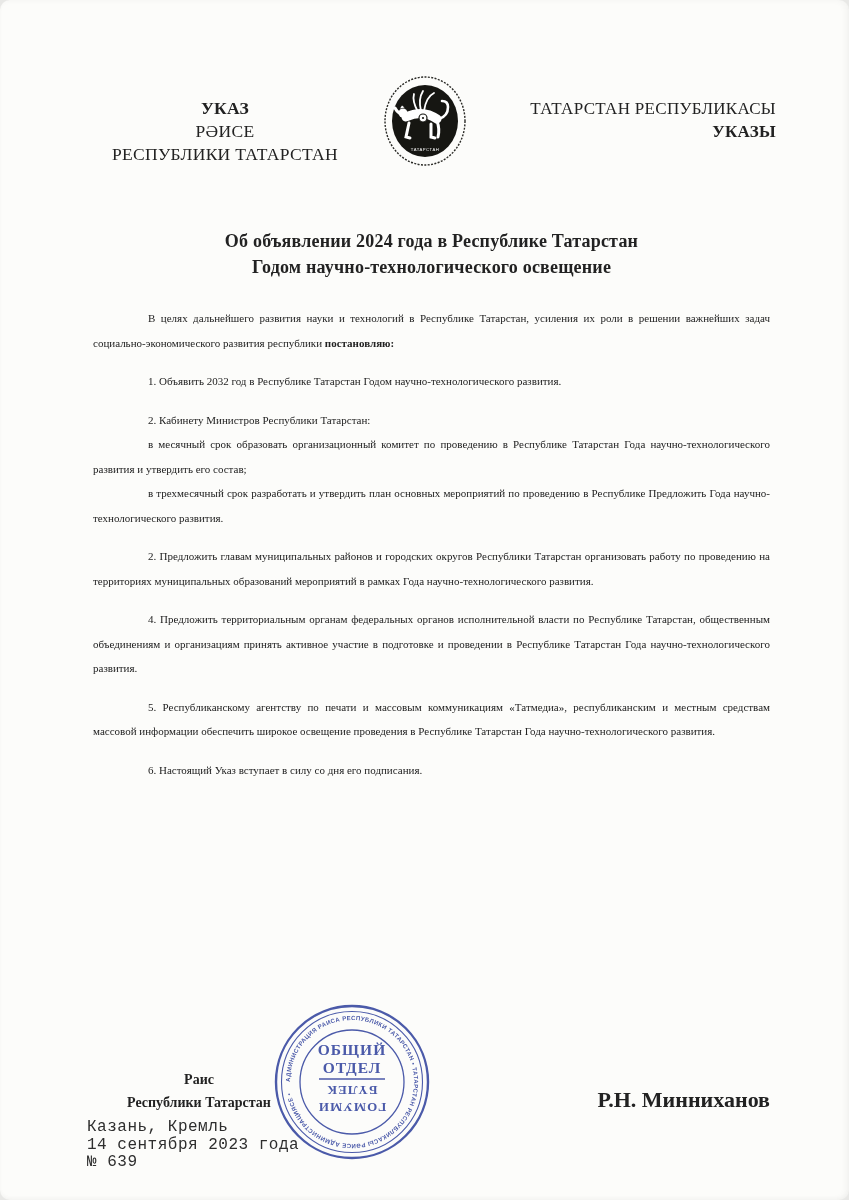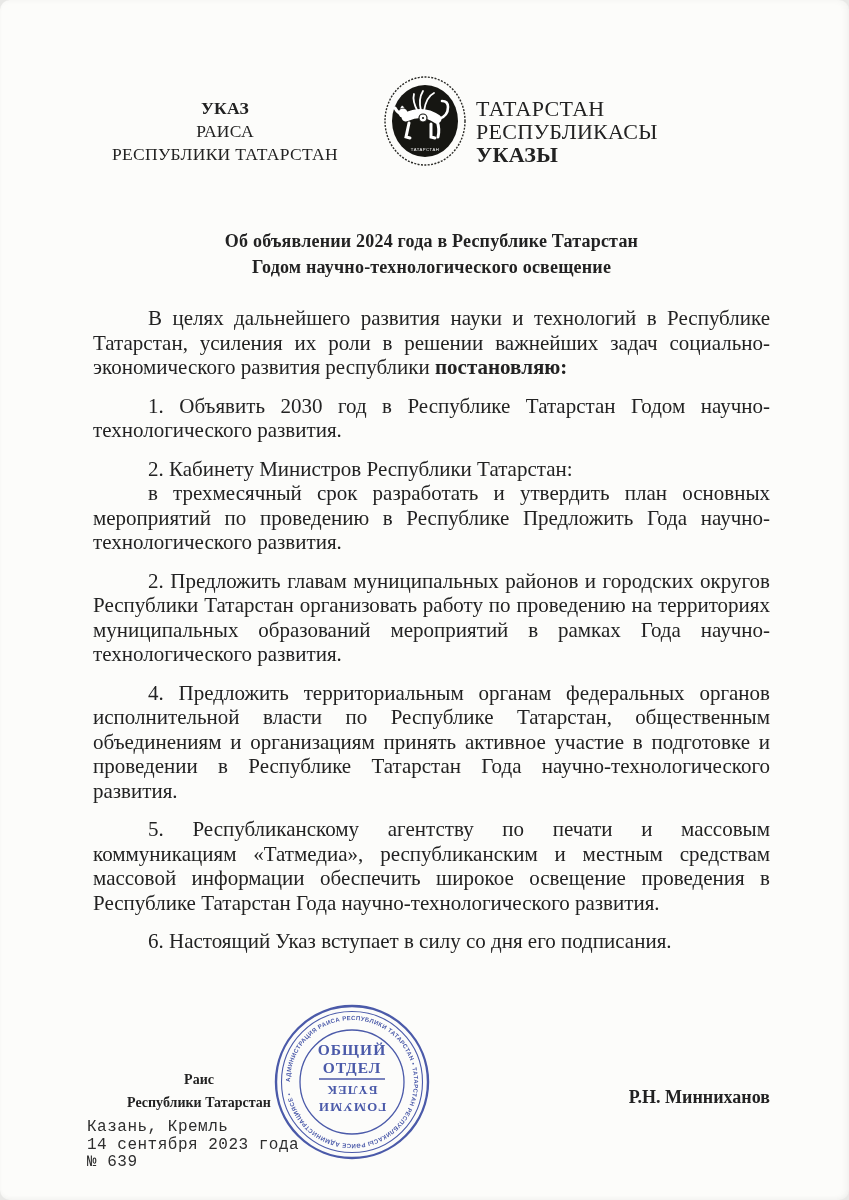--- a/index.html
+++ b/index.html
@@ -14,68 +14,68 @@
     box-shadow:inset -3px 0 6px rgba(0,0,0,0.04), inset 0 -2px 4px rgba(0,0,0,0.02);
     border-radius:10px;
   }
   
   .hdr-left{
     position:absolute;top:97px;left:70px;width:310px;
     text-align:center;font-size:17.5px;line-height:23px;letter-spacing:.3px;
   }
   .hdr-right{
     position:absolute;top:97px;left:476px;width:300px;
-    text-align:left;font-size:22px;line-height:23px;letter-spacing:.3px;
+    text-align:right;font-size:17px;line-height:23px;letter-spacing:.3px;
   }
   .hdr-bold{font-weight:700;}
   .emblem{position:absolute;left:383px;top:74px;width:84px;height:94px;}
   
   .title{
     position:absolute;top:228px;left:93px;width:677px;
     text-align:center;font-weight:700;font-size:18px;line-height:26px;letter-spacing:.2px;
   }
   
   .body{
     position:absolute;top:306px;left:93px;width:677px;
-    font-size:21px;line-height:24.5px;
+    font-size:11px;line-height:24.5px;
   }
   .body p{
     margin:0;text-indent:55px;text-align:justify;
   }
   .body p.gap{margin-top:14px;}
   .body strong{font-weight:700;}
   
   .sig-post{
     position:absolute;top:1068px;left:85px;width:228px;
     text-align:center;font-weight:700;font-size:14px;line-height:23px;
   }
   .sig-name{
     position:absolute;top:1087px;right:79px;
-    font-weight:700;font-size:18px;
+    font-weight:700;font-size:22px;
   }
   .sig-issue{
     position:absolute;top:1119px;left:87px;
     font-family:"Liberation Mono", monospace;
     font-size:16px;line-height:17.5px;color:#2e2e2e;letter-spacing:.5px;
     white-space:nowrap;
   }
   
   .stamp{
     position:absolute;left:272px;top:1002px;width:160px;height:160px;
     mix-blend-mode:multiply;opacity:.92;
   }
 </style>
 </head>
 <body>
 
 <div class="page">
 
   <div class="hdr-left">
     <div class="hdr-bold">УКАЗ</div>
-    <div>РАИСА</div>
+    <div>РӘИСЕ</div>
     <div>РЕСПУБЛИКИ ТАТАРСТАН</div>
   </div>
 
   <svg class="emblem" viewBox="0 0 84 92" aria-hidden="true">
     <ellipse cx="42" cy="46" rx="40" ry="44" fill="none" stroke="#2a2a26" stroke-width="1.4" stroke-dasharray="2 1.4"></ellipse>
     <ellipse cx="42" cy="46" rx="33" ry="36" fill="#161612"></ellipse>
     <g>
 
       <g stroke="#fff" fill="none" stroke-width="1.8" stroke-linecap="round">
         <path d="M38 36 Q35 24 40 16"></path>
@@ -108,22 +108,23 @@
     <div class="hdr-bold">УКАЗЫ</div>
   </div>
 
   <div class="title">
     <div>Об объявлении 2024 года в Республике Татарстан</div>
     <div>Годом научно-технологического освещение</div>
   </div>
 
   <div class="body">
     <p><span>В целях дальнейшего развития науки и технологий в Республике Татарстан, усиления их роли в решении важнейших задач социально-экономического развития республики </span><strong>постановляю:</strong></p>
-    <p class="gap">1. Объявить 2030 год в Республике Татарстан Годом научно-технологического развития.</p>
+    <p class="gap">1. Объявить 2032 год в Республике Татарстан Годом научно-технологического развития.</p>
     <p class="gap">2. Кабинету Министров Республики Татарстан:</p>
+    <p>в месячный срок образовать организационный комитет по проведению в Республике Татарстан Года научно-технологического развития и утвердить его состав;</p>
     <p>в трехмесячный срок разработать и утвердить план основных мероприятий по проведению в Республике Предложить Года научно-технологического развития.</p>
     <p class="gap">2. Предложить главам муниципальных районов и городских округов Республики Татарстан организовать работу по проведению на территориях муниципальных образований мероприятий в рамках Года научно-технологического развития.</p>
     <p class="gap">4. Предложить территориальным органам федеральных органов исполнительной власти по Республике Татарстан, общественным объединениям и организациям принять активное участие в подготовке и проведении в Республике Татарстан Года научно-технологического развития.</p>
     <p class="gap">5. Республиканскому агентству по печати и массовым коммуникациям «Татмедиа», республиканским и местным средствам массовой информации обеспечить широкое освещение проведения в Республике Татарстан Года научно-технологического развития.</p>
     <p class="gap">6. Настоящий Указ вступает в силу со дня его подписания.</p>
   </div>
 
   <div class="sig-post">
     <div>Раис</div>
     <div>Республики Татарстан</div>

